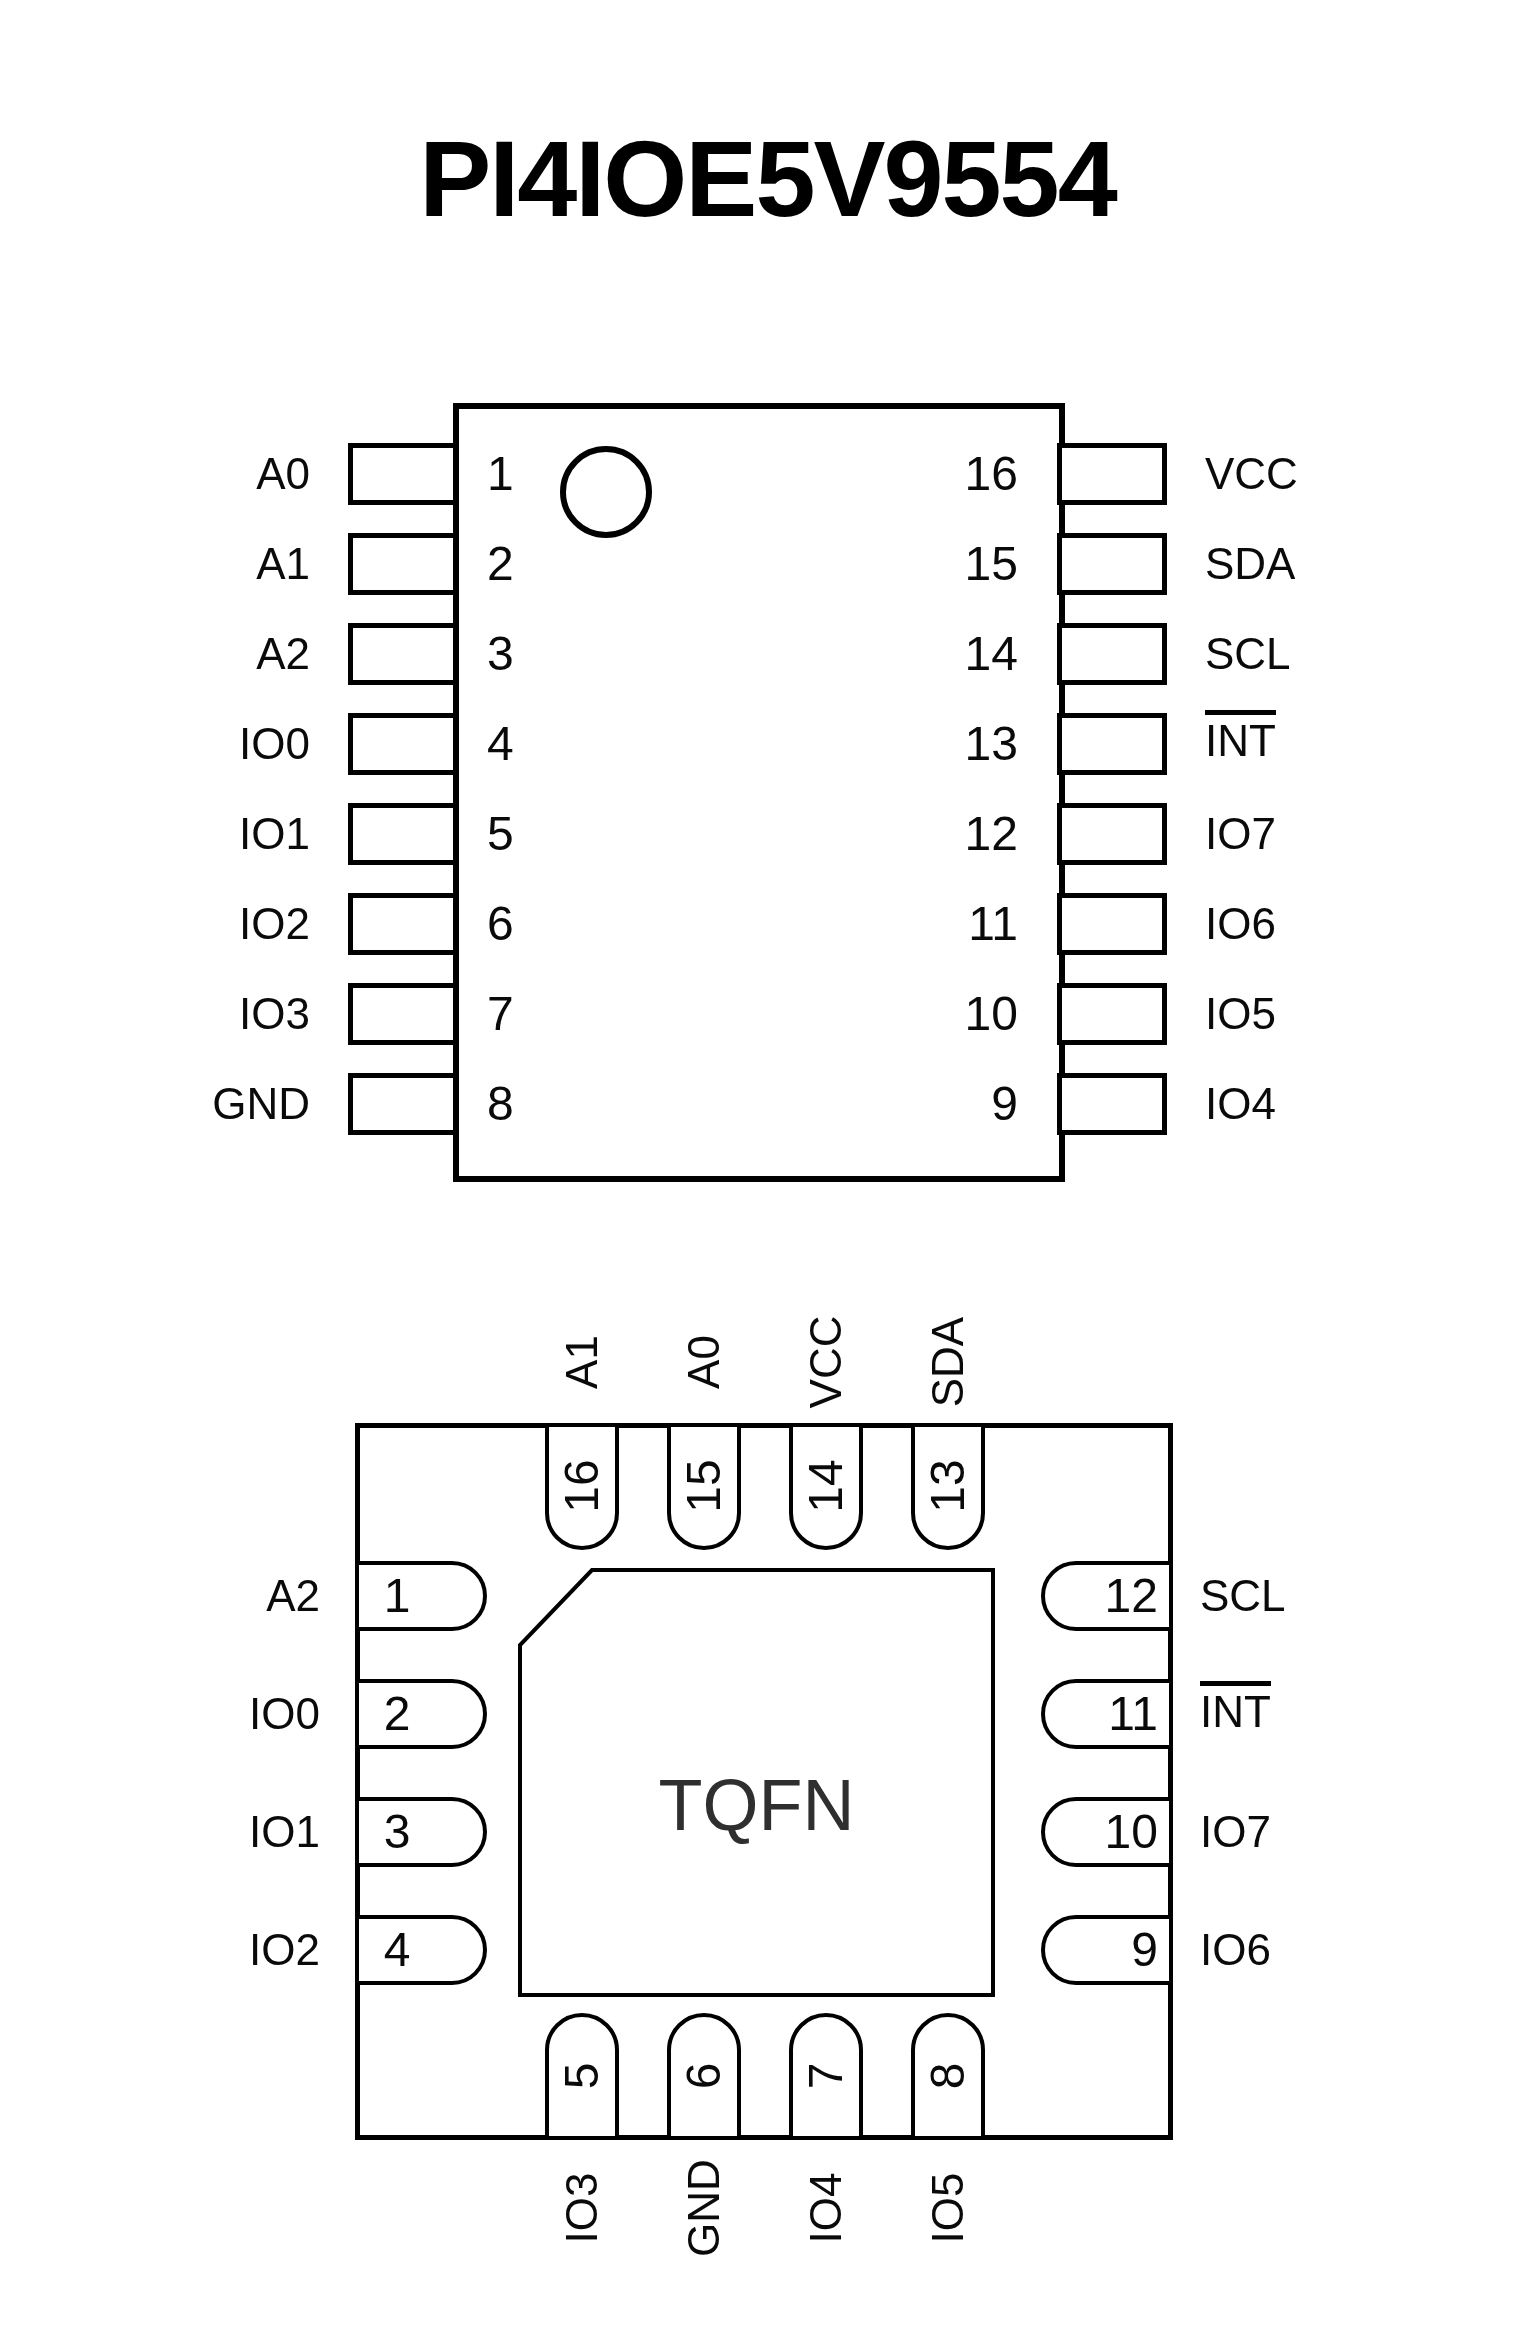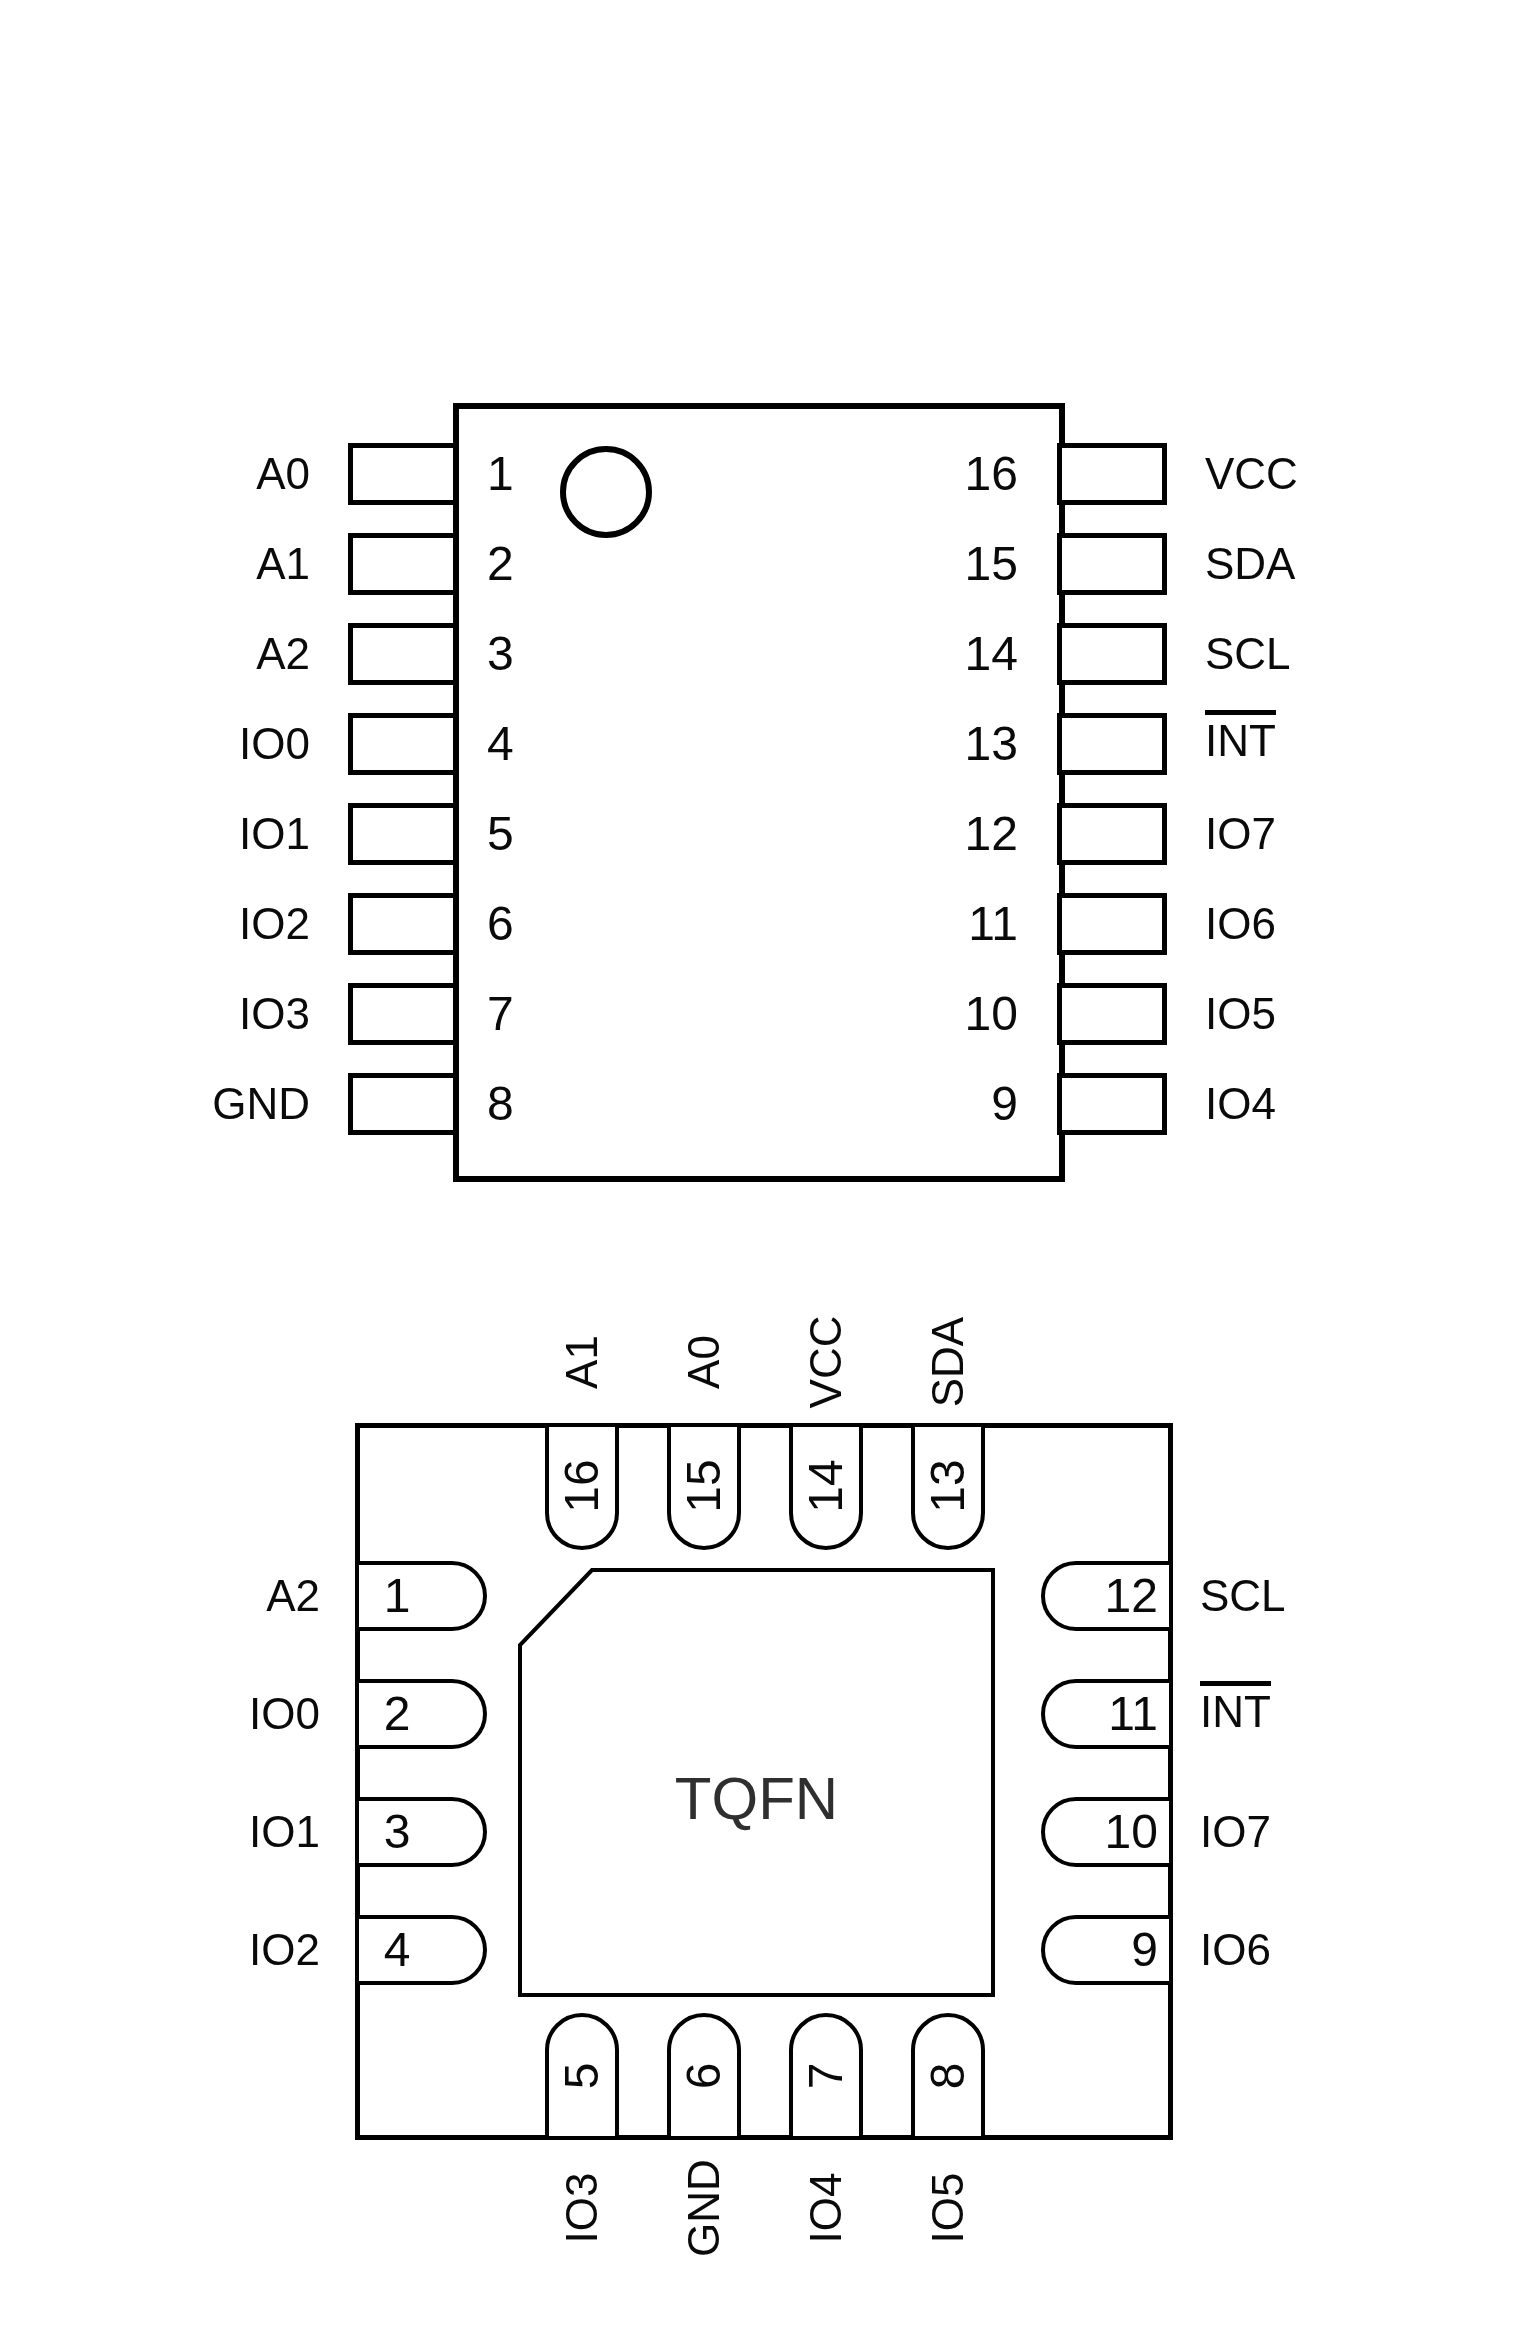--- a/index.html
+++ b/index.html
@@ -25,40 +25,41 @@
   .lbl{font-size:44px;line-height:52px;}
   .num.l{left:487px;width:70px;text-align:left;}
   .num.r{left:928px;width:90px;text-align:right;}
   .lbl.l{left:130px;width:180px;text-align:right;}
   .lbl.r{left:1205px;width:220px;text-align:left;}
   
   .ov{display:inline-block;border-top:5px solid #000;padding-top:3px;line-height:1.05;}
   
   .tqfn-outline{left:355px;top:1423px;width:818px;height:717px;border:5px solid #000;background:#fff;}
   .tqfn-pad{left:518px;top:1568px;width:477px;height:429px;}
-  .tqfn-pkg{left:518px;top:1764px;width:477px;text-align:center;font-size:60px;color:#2f2f2f;}
+  .tqfn-pkg{left:518px;top:1764px;width:477px;text-align:center;font-size:72px;color:#2f2f2f;}
   .cap{border:4px solid #000;background:#fff;}
   .cap.left{left:355px;width:132px;height:70px;border-radius:0 35px 35px 0;}
   .cap.right{left:1041px;width:132px;height:70px;border-radius:35px 0 0 35px;}
   .cap.top{top:1423px;width:74px;height:127px;border-radius:0 0 37px 37px;}
   .cap.bottom{top:2013px;width:74px;height:127px;border-radius:37px 37px 0 0;}
   .qnum{font-size:48px;line-height:52px;}
   .qnum.left{left:368px;width:58px;text-align:center;}
   .qnum.right{left:1078px;width:80px;text-align:right;}
   .qlbl{font-size:44px;line-height:52px;}
   .qlbl.left{left:160px;width:160px;text-align:right;}
   .qlbl.right{left:1200px;width:230px;text-align:left;}
   .rot{width:140px;height:52px;text-align:center;transform:rotate(-90deg);transform-origin:center;}
   .rotnum{width:120px;height:52px;text-align:center;transform:rotate(-90deg);transform-origin:center;font-size:48px;line-height:52px;}
 </style>
 </head>
 <body>
 
 <div id="canvas">
 
+  <div class="abs title">PI4IOE5V9554</div>
 
   <div class="abs tssop-body"></div>
   <div class="abs pin1-circle"></div>
 
   <div class="abs pinbox l" style="top:443px"></div>
   <div class="abs pinbox l" style="top:533px"></div>
   <div class="abs pinbox l" style="top:623px"></div>
   <div class="abs pinbox l" style="top:713px"></div>
   <div class="abs pinbox l" style="top:803px"></div>
   <div class="abs pinbox l" style="top:893px"></div>

